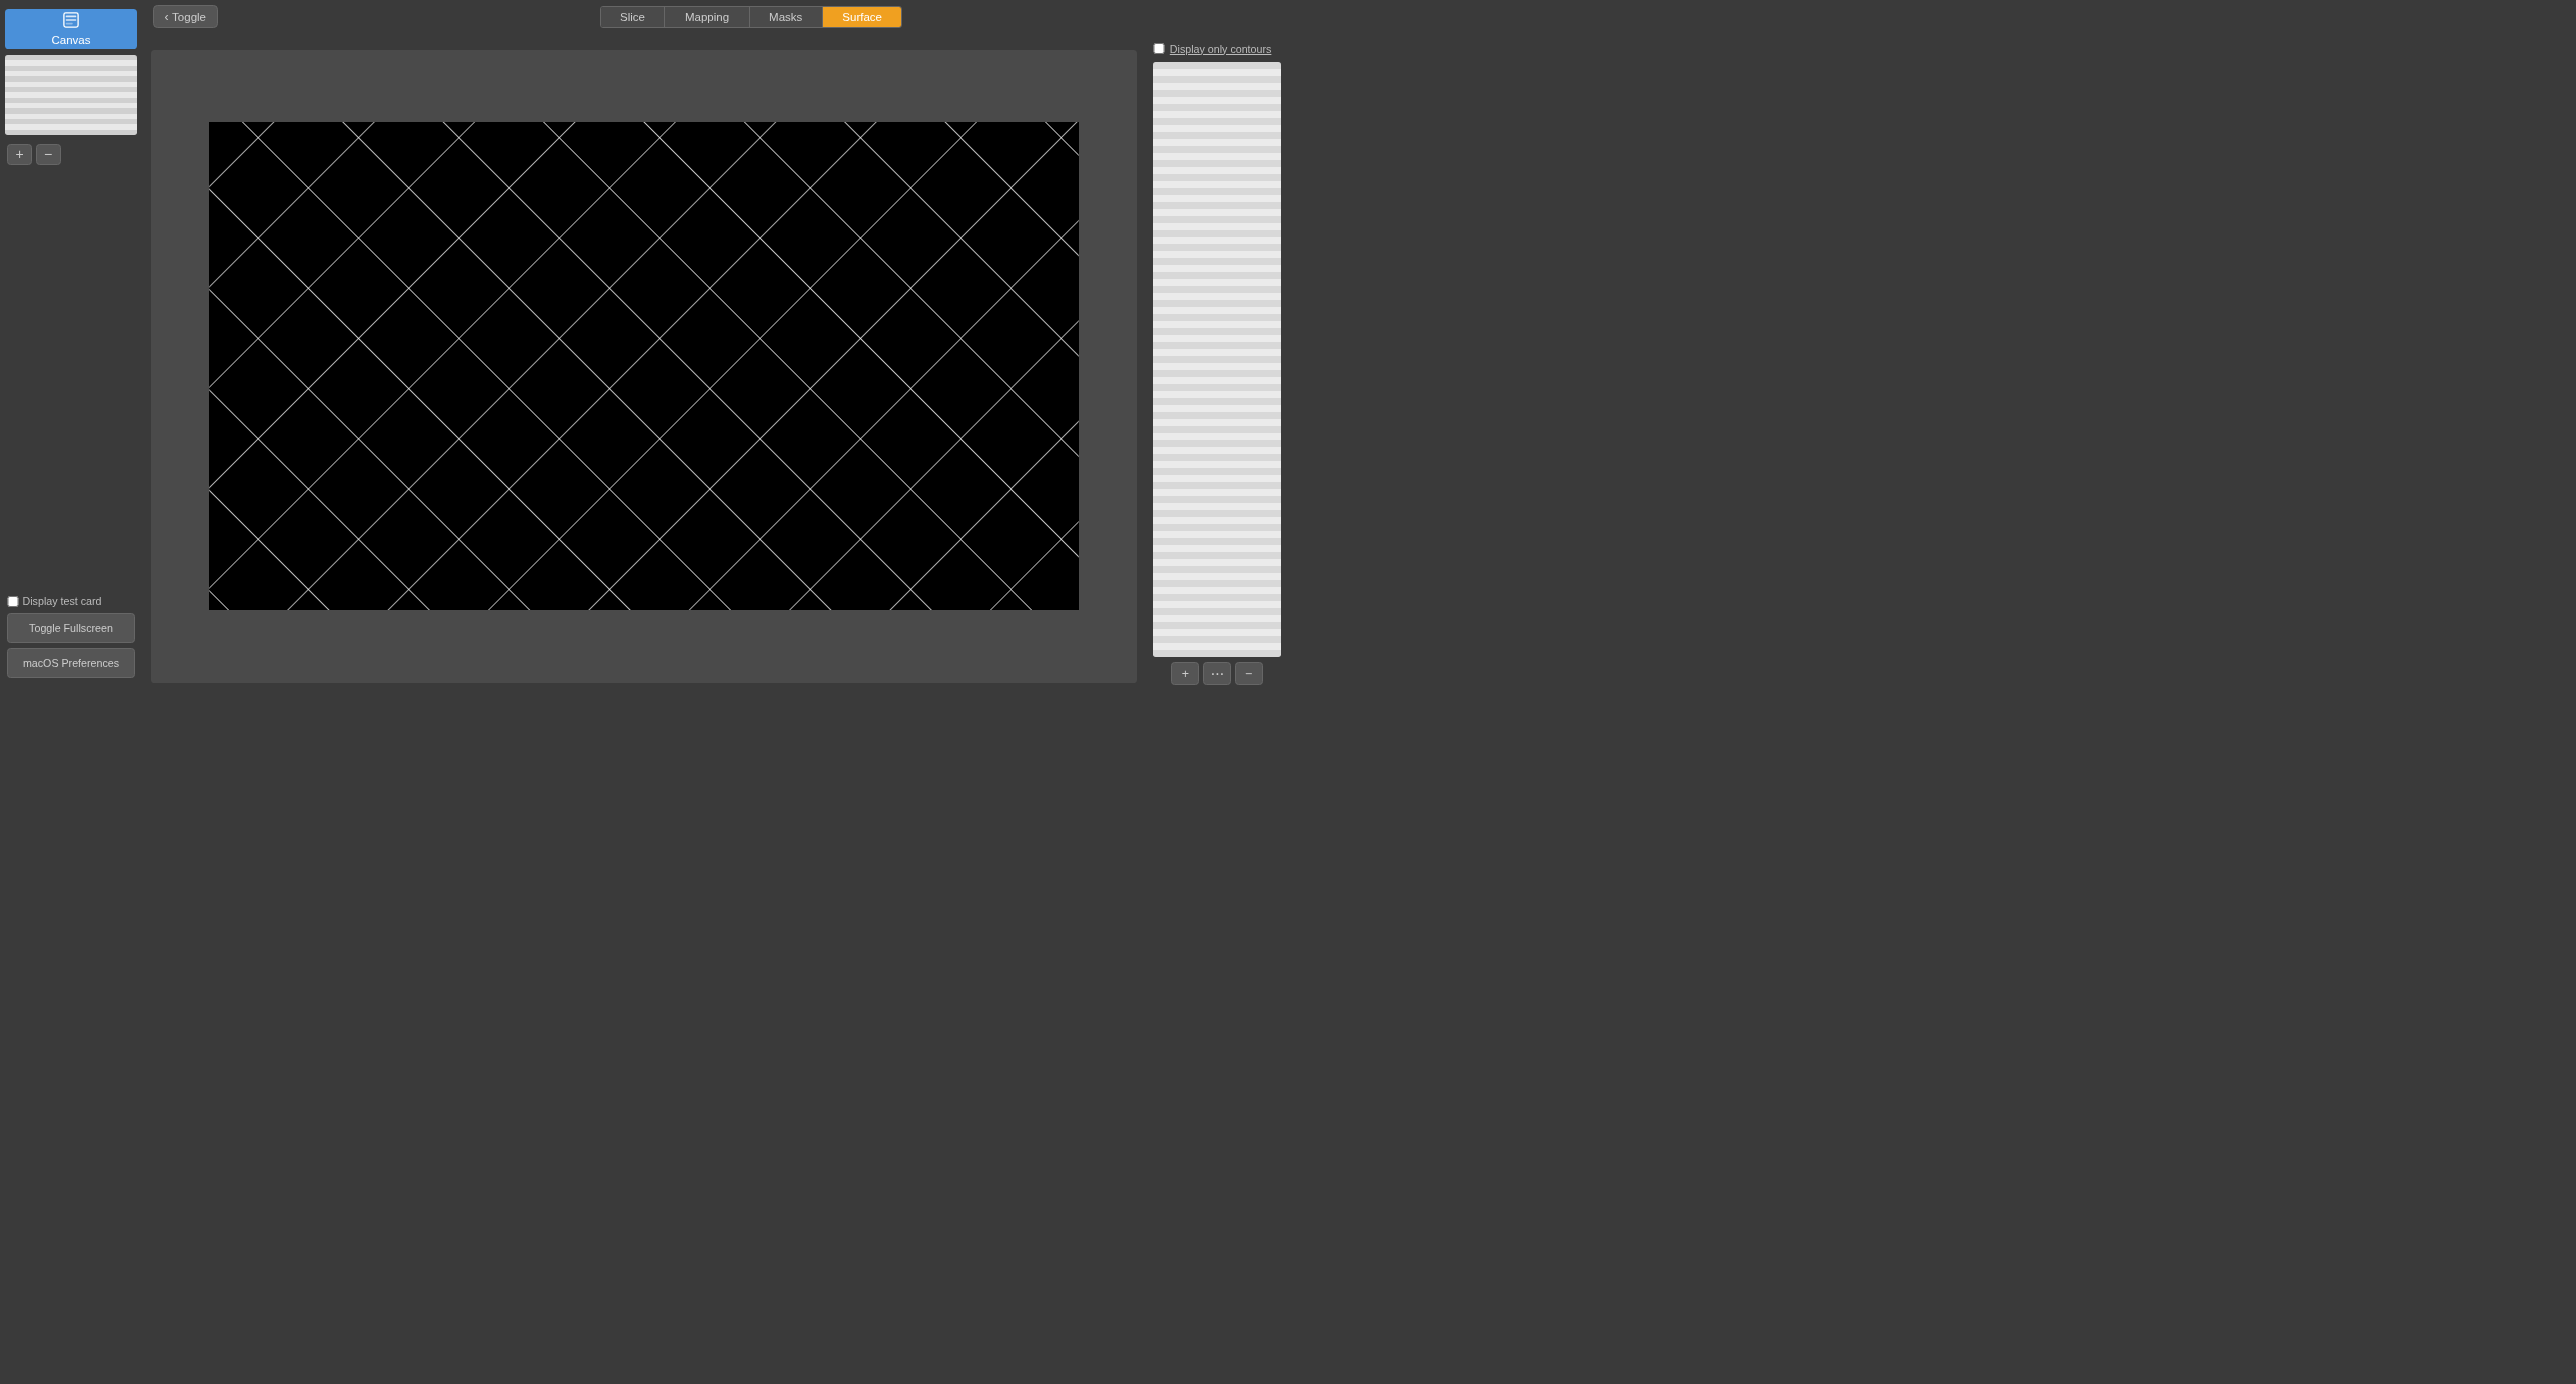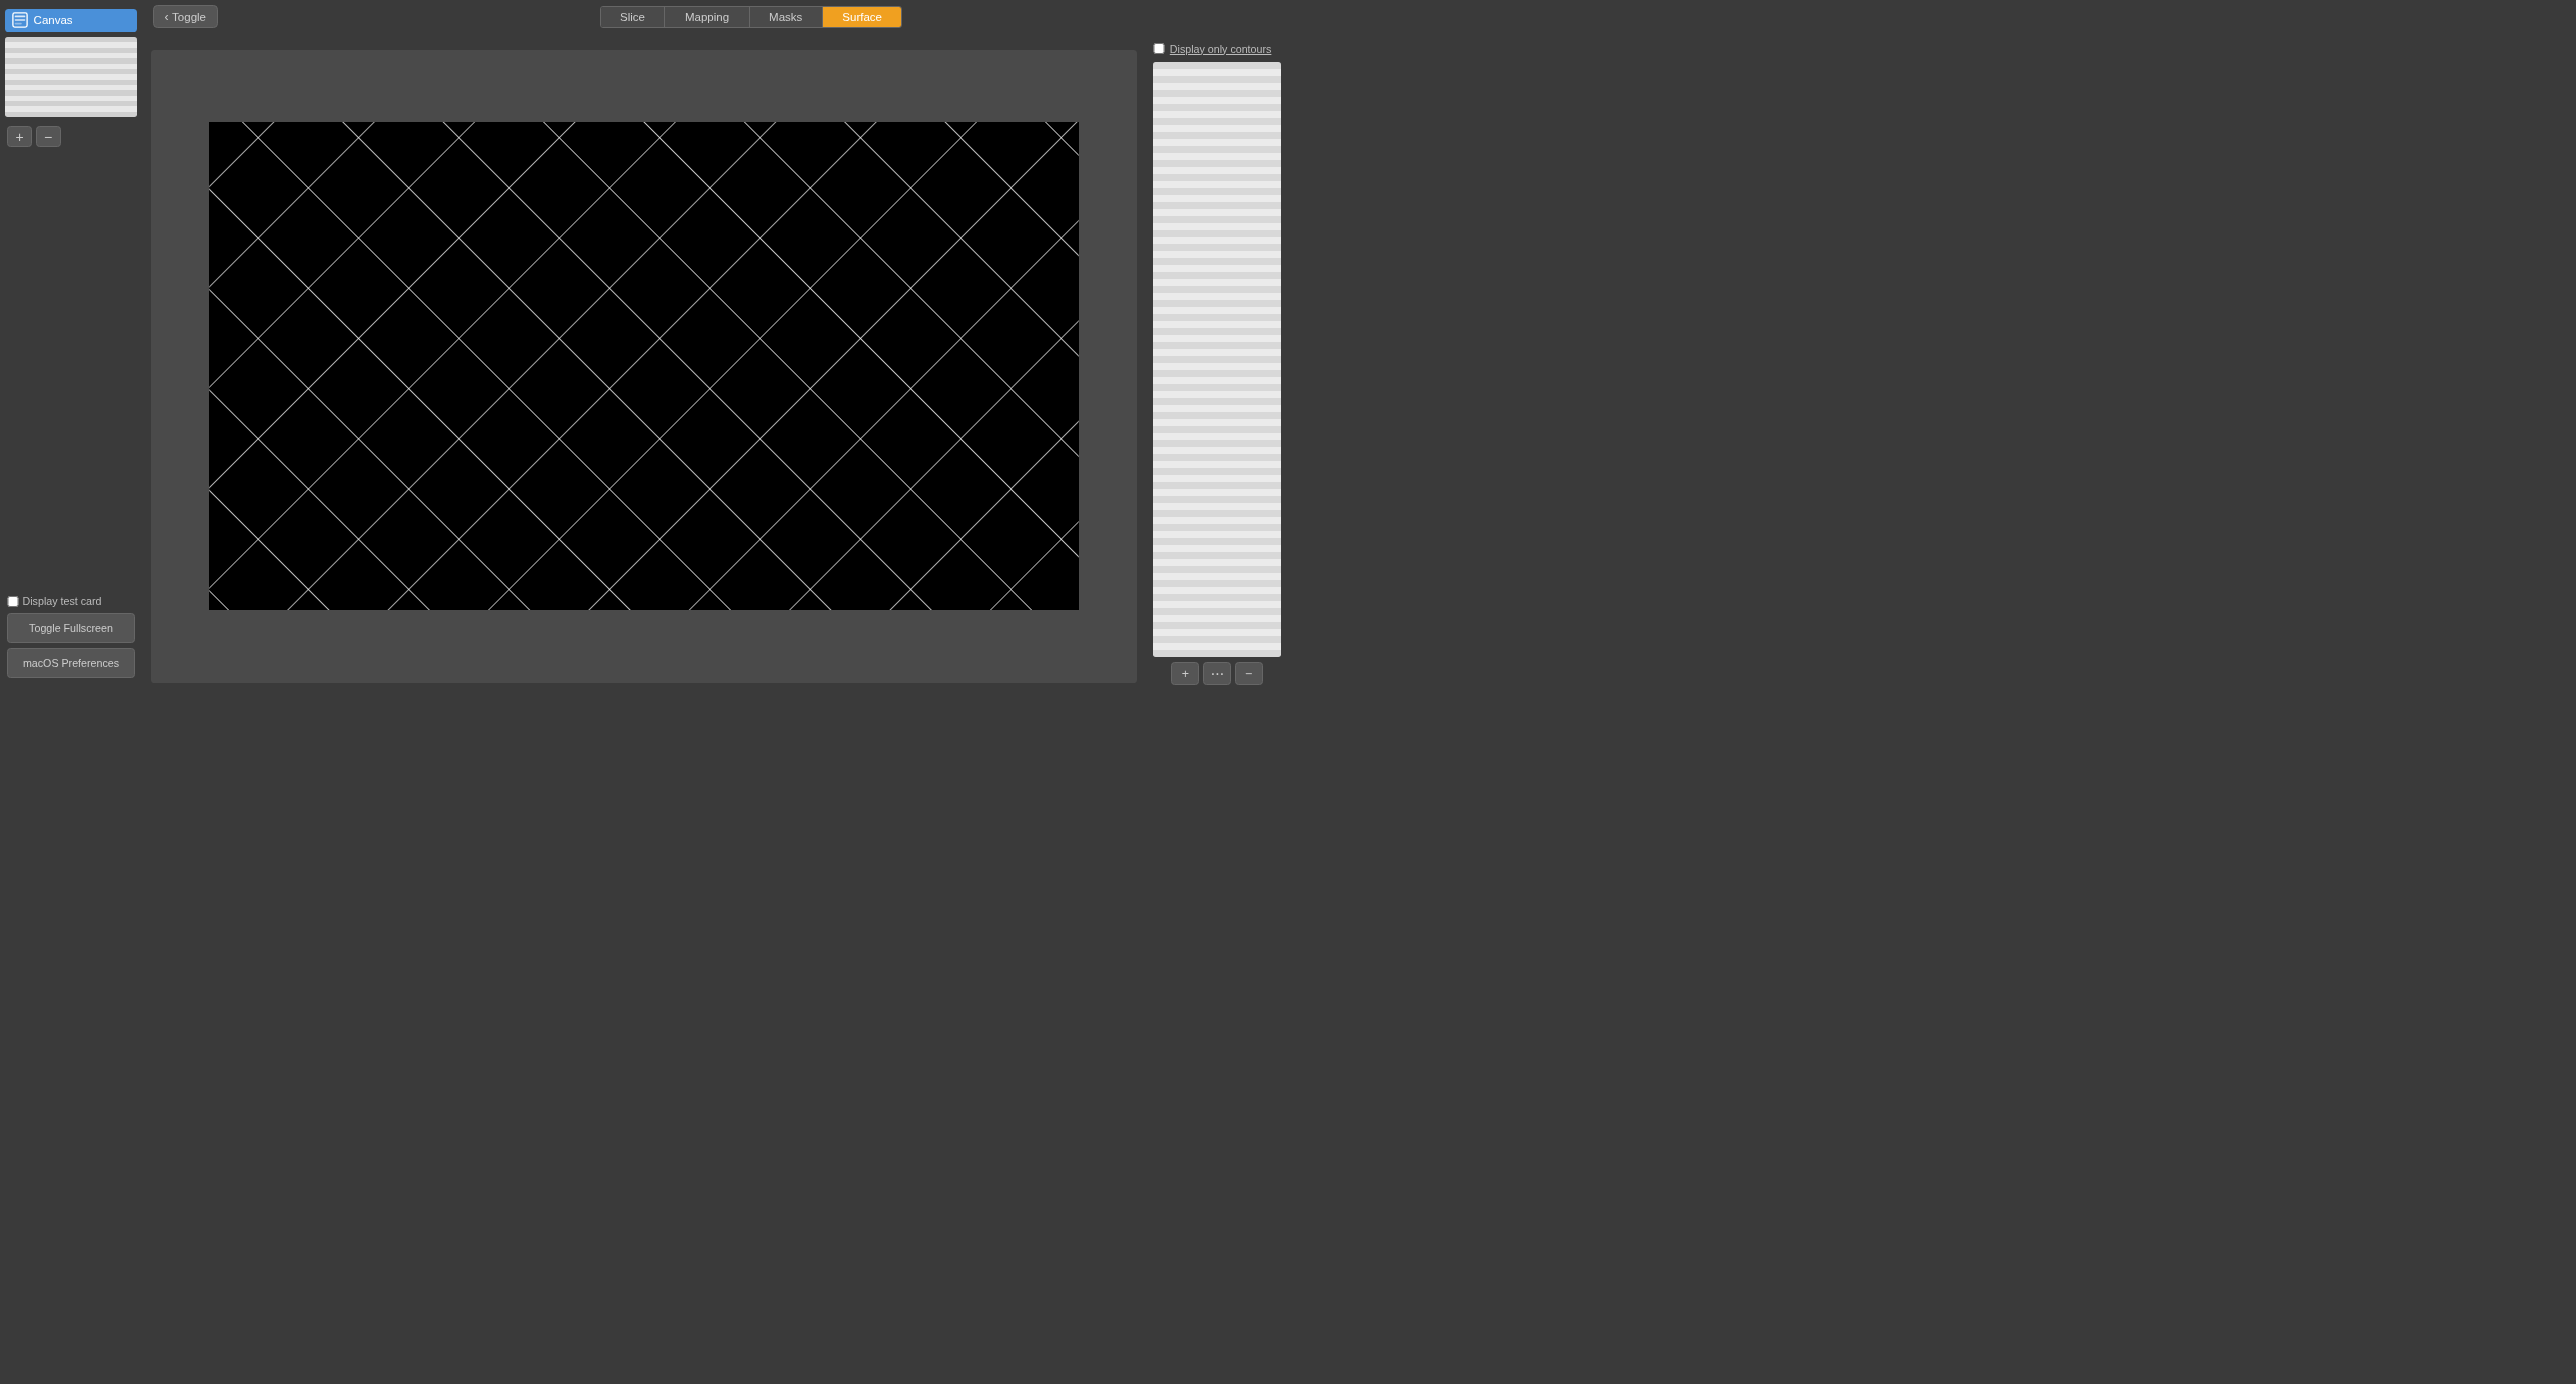--- a/index.html
+++ b/index.html
@@ -25,20 +25,21 @@
     }
     .sidebar-canvas-item {
       background: #4a90d9;
       margin: 1.8px 5.3px;
       border-radius: 3.6px;
       padding: 3.6px 7px;
       display: flex;
       align-items: center;
       gap: 5.3px;
       cursor: pointer;
+      flex-direction: column;
     }
     .sidebar-canvas-icon {
       width: 16px;
       height: 16px;
       flex-shrink: 0;
     }
     .sidebar-canvas-label {
       color: #fff;
       font-size: 11.5px;
       font-weight: 500;

